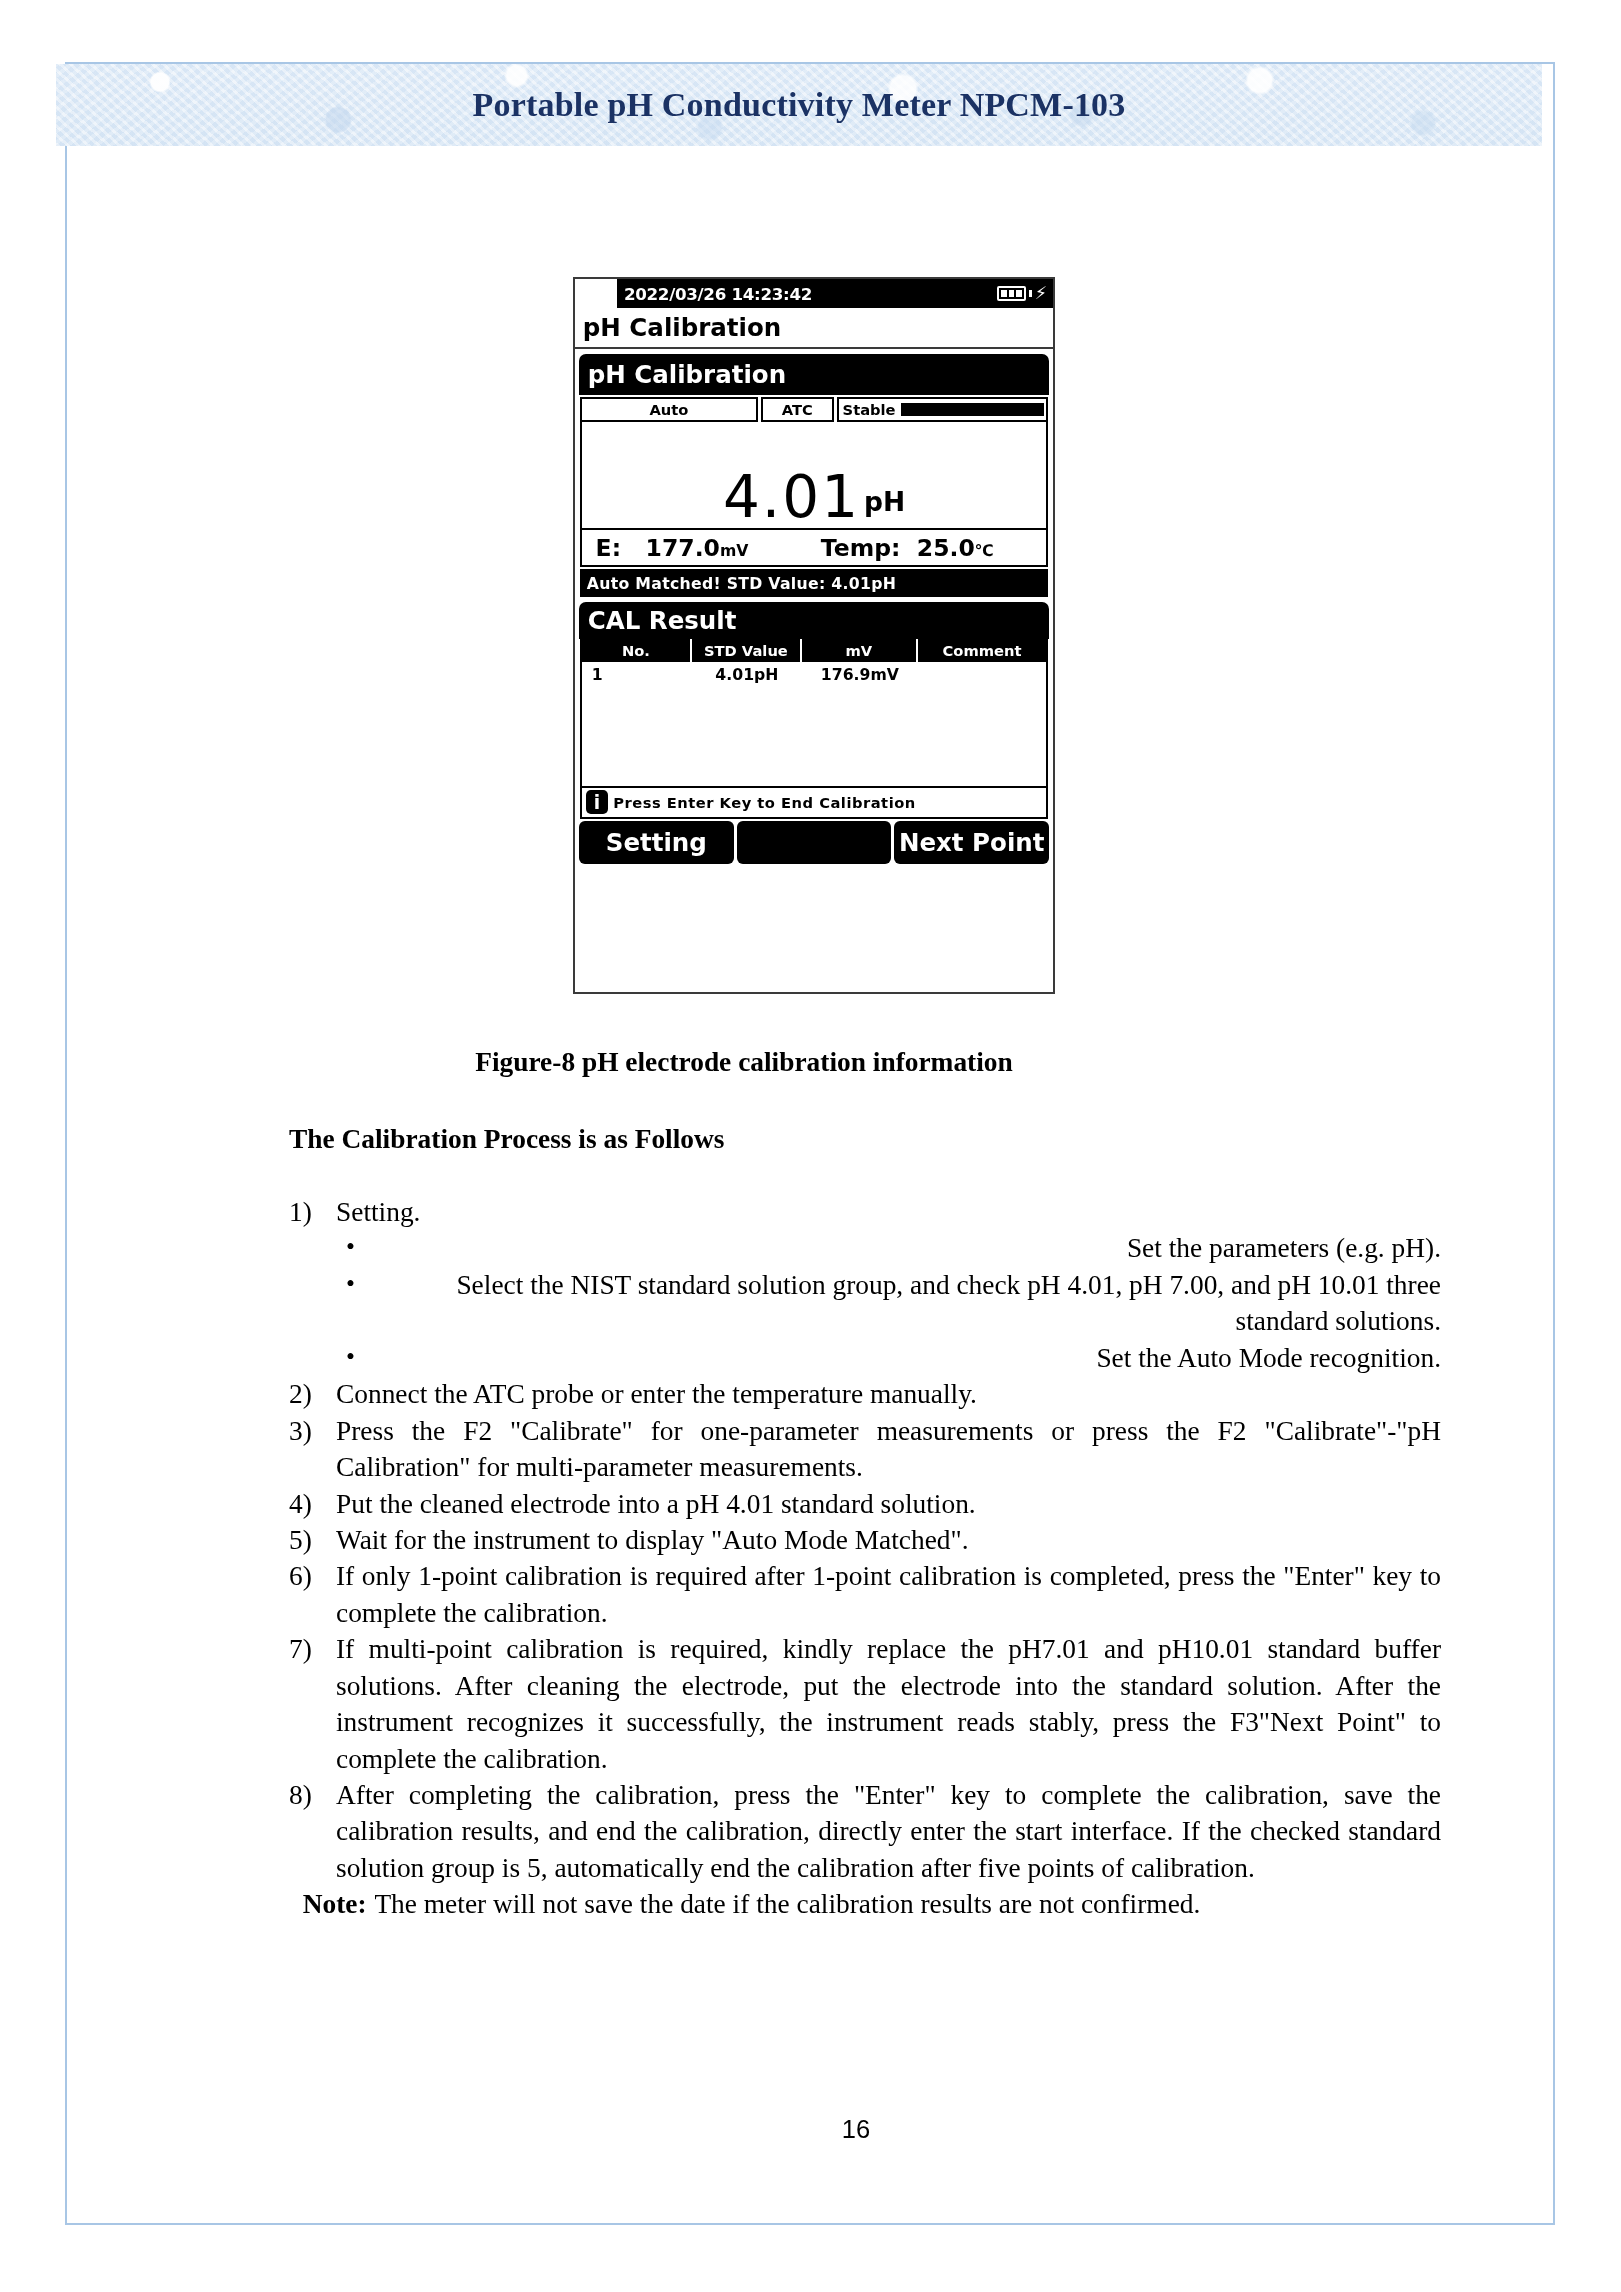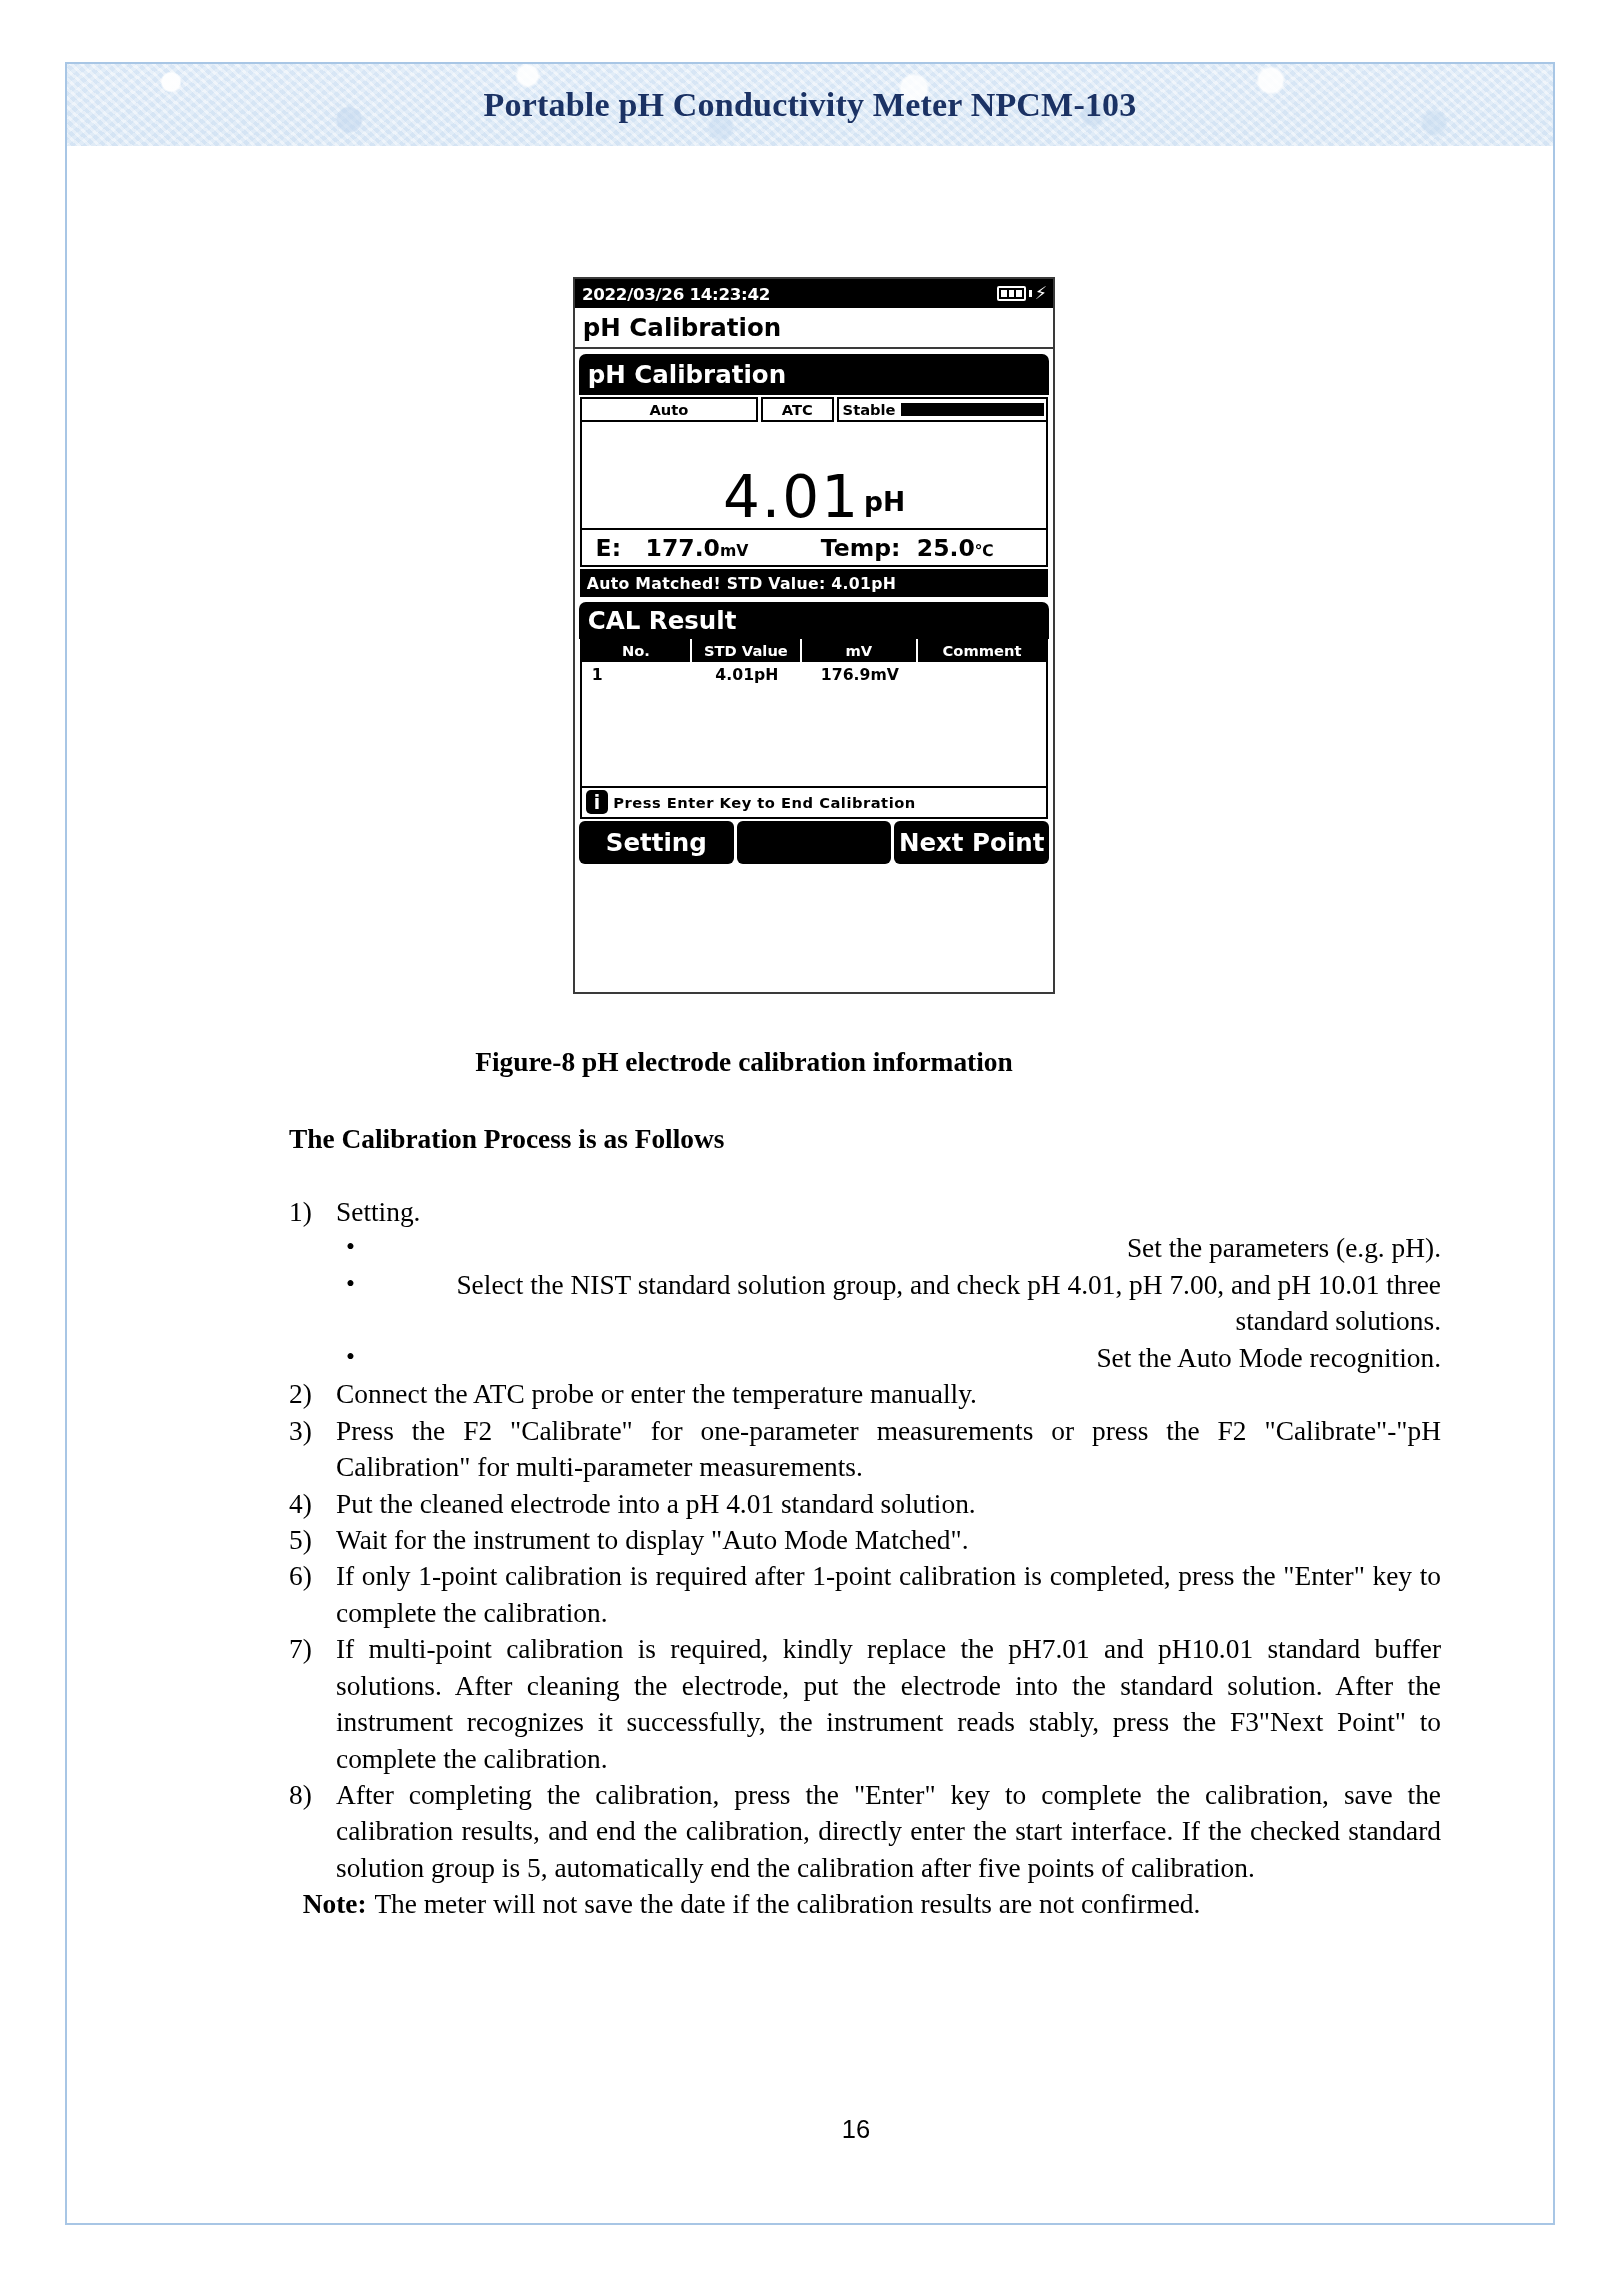--- a/index.html
+++ b/index.html
@@ -22,21 +22,21 @@
     top: 62px;
     width: 1490px;
     height: 2163px;
     border: 2px solid #a8c6e5;
     box-sizing: border-box;
   }
 
   
   .header-band {
     position: absolute;
-    left: 67px;
+    left: 56px;
     top: 64px;
     width: 1486px;
     height: 82px;
     background-color: #dce9f6;
     background-image:
       radial-gradient(circle at 7% 22%, rgba(255,255,255,0.95) 0 8.8px, rgba(255,255,255,0) 10.8px),
       radial-gradient(circle at 19% 68%, rgba(195,215,238,0.55) 0 11.8px, rgba(255,255,255,0) 13.7px),
       radial-gradient(circle at 31% 14%, rgba(255,255,255,0.9) 0 9.8px, rgba(255,255,255,0) 12.7px),
       radial-gradient(circle at 44% 77%, rgba(199,219,240,0.5) 0 10.8px, rgba(255,255,255,0) 13.7px),
       radial-gradient(circle at 57% 30%, rgba(255,255,255,0.85) 0 12.7px, rgba(255,255,255,0) 15.7px),
@@ -78,20 +78,21 @@
   
   .dev-status {
     height: 29px;
     background: #000;
     color: #fff;
     display: flex;
     align-items: center;
     justify-content: space-between;
     padding: 0 5.9px 0 6.9px;
     box-sizing: border-box;
+    margin-left: 42px;
   }
   .dev-status-dt {
     font-size: 16.7px;
     font-weight: bold;
     letter-spacing: -0.3px;
     white-space: nowrap;
   }
   .dev-status-icons { display: flex; align-items: center; gap: 2px; }
   .batt {
     width: 29px; height: 15.7px;

